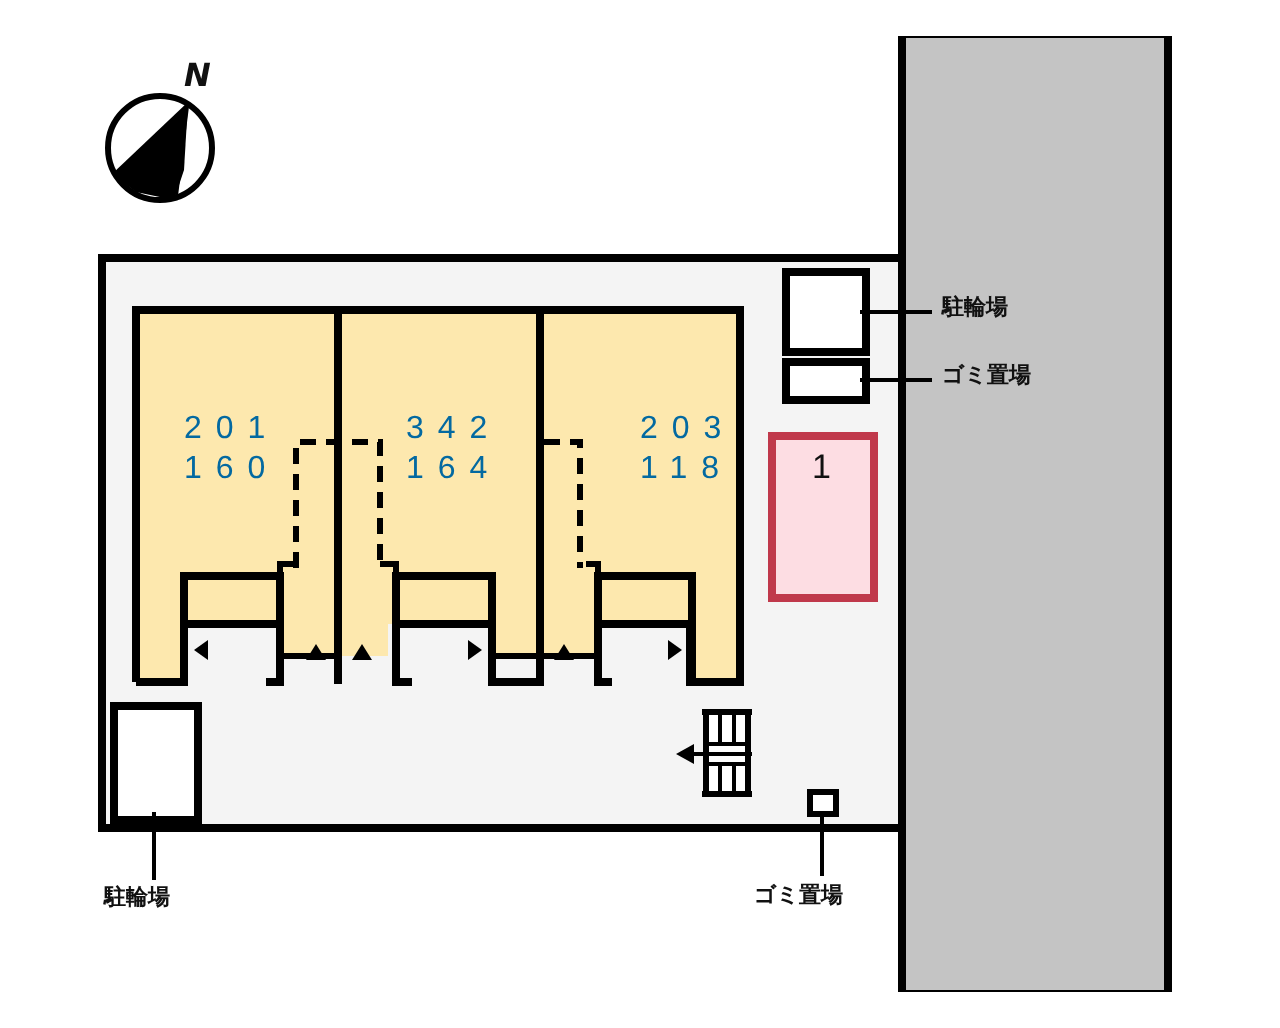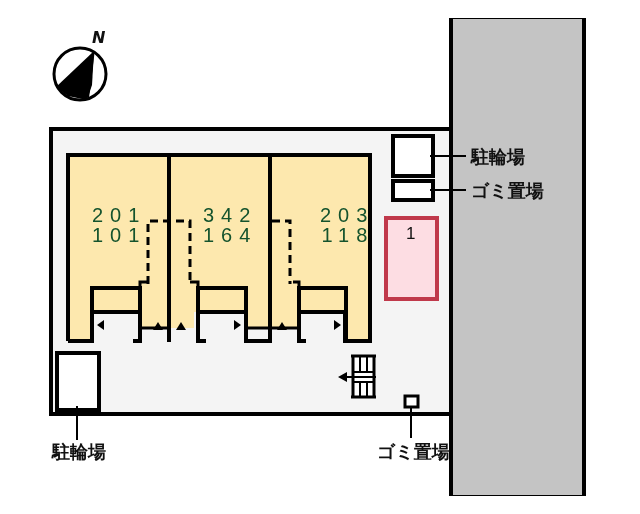--- a/index.html
+++ b/index.html
@@ -1,22 +1,22 @@
 <!DOCTYPE html>
 <html><head>
   <meta charset="utf-8">
   <style>
     html, body { margin: 0; padding: 0; background: #ffffff; }
     body { width: 640px; height: 514px; position: relative; overflow: hidden;
            font-family: "DejaVu Sans", sans-serif; }
     #plan { position: absolute; left: 0; top: 0; }
-    .lbl { position: absolute; font-weight: bold; font-size: 18px; color: #111;
+    .lbl { position: absolute; font-weight: bold; font-size: 11px; color: #111;
            font-family: "DejaVu Sans", sans-serif; white-space: nowrap; line-height: 1; }
-    .unit { position: absolute; font-size: 20px; color: #14532d; letter-spacing: 7px;
-            font-family: "Liberation Sans", sans-serif; line-height: 20px; text-align: right; }
+    .unit { position: absolute; font-size: 16px; color: #0369a1; letter-spacing: 7px;
+            font-family: "Liberation Sans", sans-serif; line-height: 20px; text-align: left; }
     .pnum { position: absolute; font-size: 17px; color: #111;
             font-family: "Liberation Sans", sans-serif; line-height: 1; }
   </style>
 </head>
 <body>
 
 <svg id="plan" width="640" height="514" viewBox="0 0 640 514" xmlns="http://www.w3.org/2000/svg">
 
   <rect x="451" y="17" width="133" height="480" fill="#c4c4c4" stroke="#000" stroke-width="4"></rect>
   <rect x="447" y="14" width="141" height="4" fill="#ffffff"></rect>
@@ -105,21 +105,21 @@
     <circle cx="80" cy="74" r="26" fill="#fff" stroke="#000" stroke-width="3"></circle>
     <polygon points="94,51 56,87 68,96 87,100 92,85" fill="#000"></polygon>
     <path d="M94 51 L88 100" stroke="#000" stroke-width="1.5"></path>
   </g>
 </svg>
 
 <div class="lbl" style="left:92px; top:30px; font-size:16px; font-style:italic;">N</div>
 
 <div class="unit" style="left:92px; top:205px;">
   <div>201</div>
-  <div>101</div>
+  <div>160</div>
 </div>
 <div class="unit" style="left:203px; top:205px;">
   <div>342</div>
   <div>164</div>
 </div>
 <div class="unit" style="left:320px; top:205px;">
   <div>203</div>
   <div>118</div>
 </div>
 

